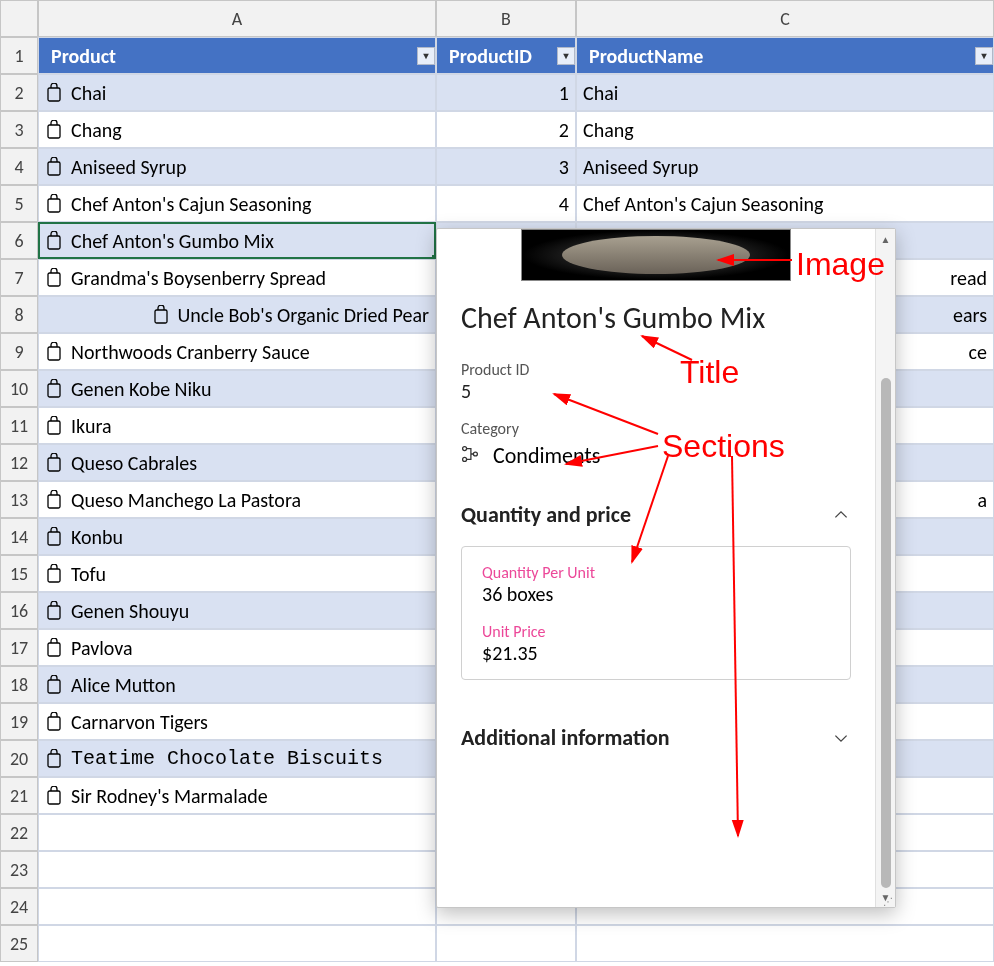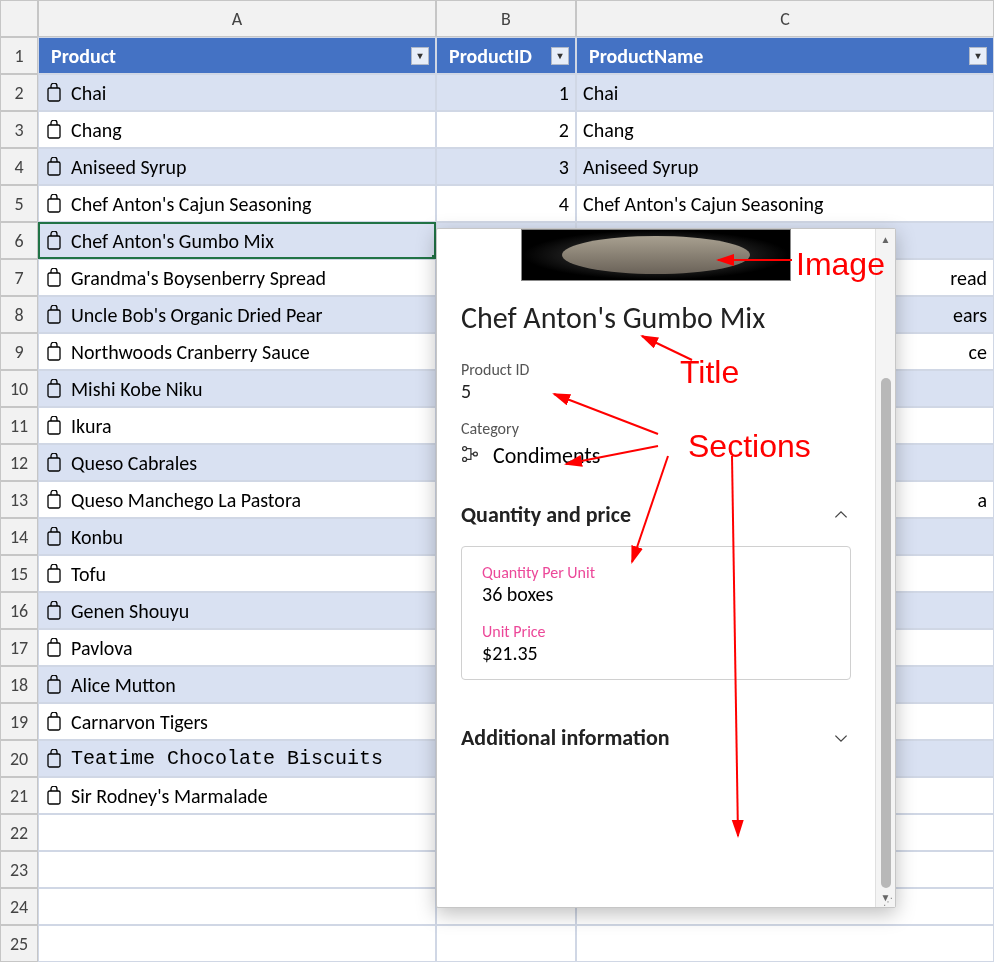--- a/index.html
+++ b/index.html
@@ -36,21 +36,21 @@
     display: flex; align-items: center;
     padding: 0 6px;
     background: #fff;
     overflow: hidden; white-space: nowrap;
   }
   .hdrcell {
     background: #4472C4;
     color: #fff;
     font-weight: bold;
     display: flex; align-items: center; justify-content: space-between;
-    padding: 0 6px 0 12px;
+    padding: 0 0 0 12px;
   }
   .dropbtn {
     width: 18px; height: 18px;
     background: #e8eef9;
     border: 1px solid #b0b8c8;
     display: flex; align-items: center; justify-content: center;
     font-size: 10px; color: #333;
   }
   .datatype-icon {
     width: 18px; height: 22px;
@@ -256,21 +256,21 @@
         </span>
         <span>Grandma's Boysenberry Spread</span>
       </div>
       <div class="cell numcell">
         <span></span>
       </div>
       <div class="cell" style="justify-content: flex-end;">
         <span>read</span>
       </div>
       <div class="rowhdr">8</div>
-      <div class="cell" style="background: rgb(217, 225, 242);">
+      <div class="cell" style="background: rgb(217, 225, 242); justify-content: flex-end;">
         <span class="datatype-icon">
           <svg viewBox="0 0 16 20">
             <rect x="2" y="5" width="12" height="13" rx="1.5"></rect>
             <path d="M5 5 V3 a3 3 0 0 1 6 0 V5"></path>
           </svg>
         </span>
         <span>Uncle Bob's Organic Dried Pear</span>
       </div>
       <div class="cell numcell" style="background: rgb(217, 225, 242);">
         <span></span>
@@ -295,21 +295,21 @@
         <span>ce</span>
       </div>
       <div class="rowhdr">10</div>
       <div class="cell" style="background: rgb(217, 225, 242);">
         <span class="datatype-icon">
           <svg viewBox="0 0 16 20">
             <rect x="2" y="5" width="12" height="13" rx="1.5"></rect>
             <path d="M5 5 V3 a3 3 0 0 1 6 0 V5"></path>
           </svg>
         </span>
-        <span>Mishi Kobe Niku</span>
+        <span>Genen Kobe Niku</span>
       </div>
       <div class="cell numcell" style="background: rgb(217, 225, 242);">
         <span></span>
       </div>
       <div class="cell" style="background: rgb(217, 225, 242);">
         <span></span>
       </div>
       <div class="rowhdr">11</div>
       <div class="cell">
         <span class="datatype-icon">
@@ -576,21 +576,21 @@
     <div class="cardscroll">
       <div class="sbarrow">▲</div>
       <div class="sbthumb"></div>
       <div class="sbarrow">▼</div>
     </div>
     <div class="cardresize">⋰</div>
   </div>
 
   <div class="annot-label" style="left:796px; top:246px;">Image</div>
   <div class="annot-label" style="left:680px; top:354px;">Title</div>
-  <div class="annot-label" style="left:688px; top:428px;">Sections</div>
+  <div class="annot-label" style="left:662px; top:428px;">Sections</div>
 
   <svg class="annot" style="left:0; top:0;" width="994" height="966">
     <defs>
       <marker id="ah" markerWidth="10" markerHeight="10" refX="8" refY="3" orient="auto">
         <path d="M0,0 L9,3 L0,6 Z" class="arrowhead"></path>
       </marker>
     </defs>
 
     <line x1="792" y1="260" x2="718" y2="260" marker-end="url(#ah)"></line>
 

